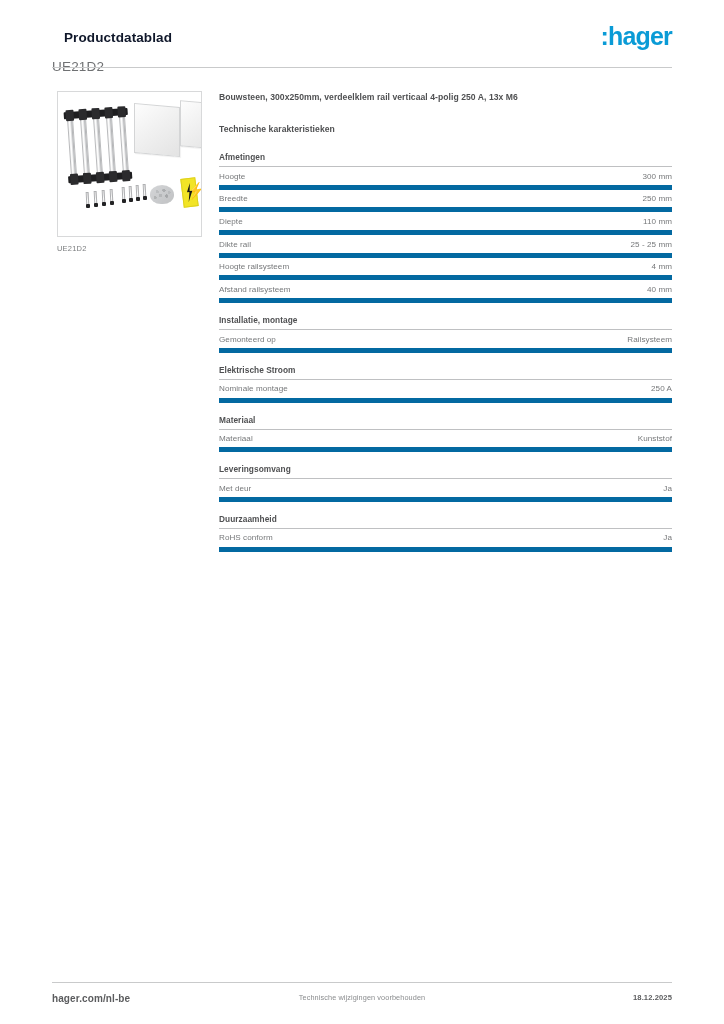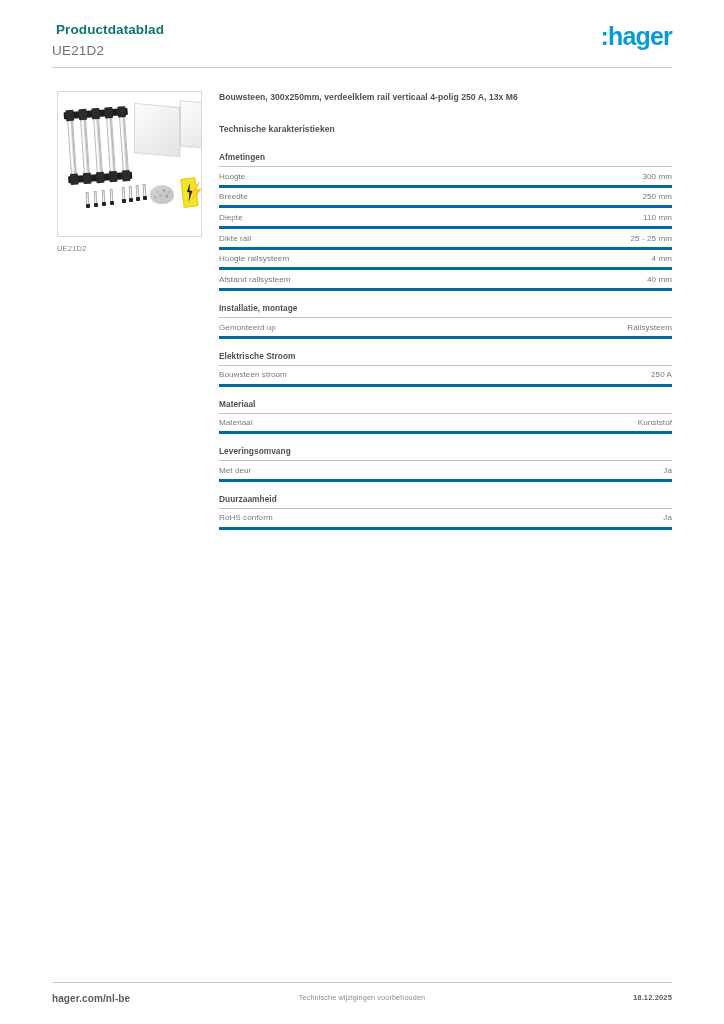--- a/index.html
+++ b/index.html
@@ -30,24 +30,24 @@
     width: 620px;
     height: 52px;
   }
   .title-block {
     position: absolute;
     left: 0; top: 0;
   }
   .doc-title {
     font-size: 13.5px;
     font-weight: bold;
-    color: #0f766e;
+    color: #0f172a;
     letter-spacing: 0.1px;
     line-height: 16px;
-    margin: 4px;
+    margin: 12px;
   }
   .doc-ref {
     font-size: 13.5px;
     font-weight: normal;
     color: #6f7173;
     letter-spacing: 0.2px;
     line-height: 17px;
     margin: 0;
   }
   .brand-logo {
@@ -228,21 +228,21 @@
     line-height: 11px;
   }
   .spec-row {
     display: flex;
     justify-content: space-between;
     align-items: baseline;
     font-size: 8.1px;
     color: #76787a;
     line-height: 11px;
     padding: 3.5px 0 3.2px 0;
-    border-bottom: 3px solid #0369a1;
+    border-bottom: 5px solid #0369a1;
   }
   .spec-label {
     letter-spacing: 0.05px;
     white-space: nowrap;
   }
   .spec-value {
     text-align: right;
     letter-spacing: 0.05px;
     white-space: nowrap;
   }
@@ -394,21 +394,21 @@
         <div class="spec-section">
           <div class="section-head">Installatie, montage</div>
           <div class="spec-row">
             <span class="spec-label">Gemonteerd op</span>
             <span class="spec-value">Railsysteem</span>
           </div>
         </div>
         <div class="spec-section">
           <div class="section-head">Elektrische Stroom</div>
           <div class="spec-row">
-            <span class="spec-label">Bouwsteen stroom</span>
+            <span class="spec-label">Nominale montage</span>
             <span class="spec-value">250 A</span>
           </div>
         </div>
         <div class="spec-section">
           <div class="section-head">Materiaal</div>
           <div class="spec-row">
             <span class="spec-label">Materiaal</span>
             <span class="spec-value">Kunststof</span>
           </div>
         </div>

